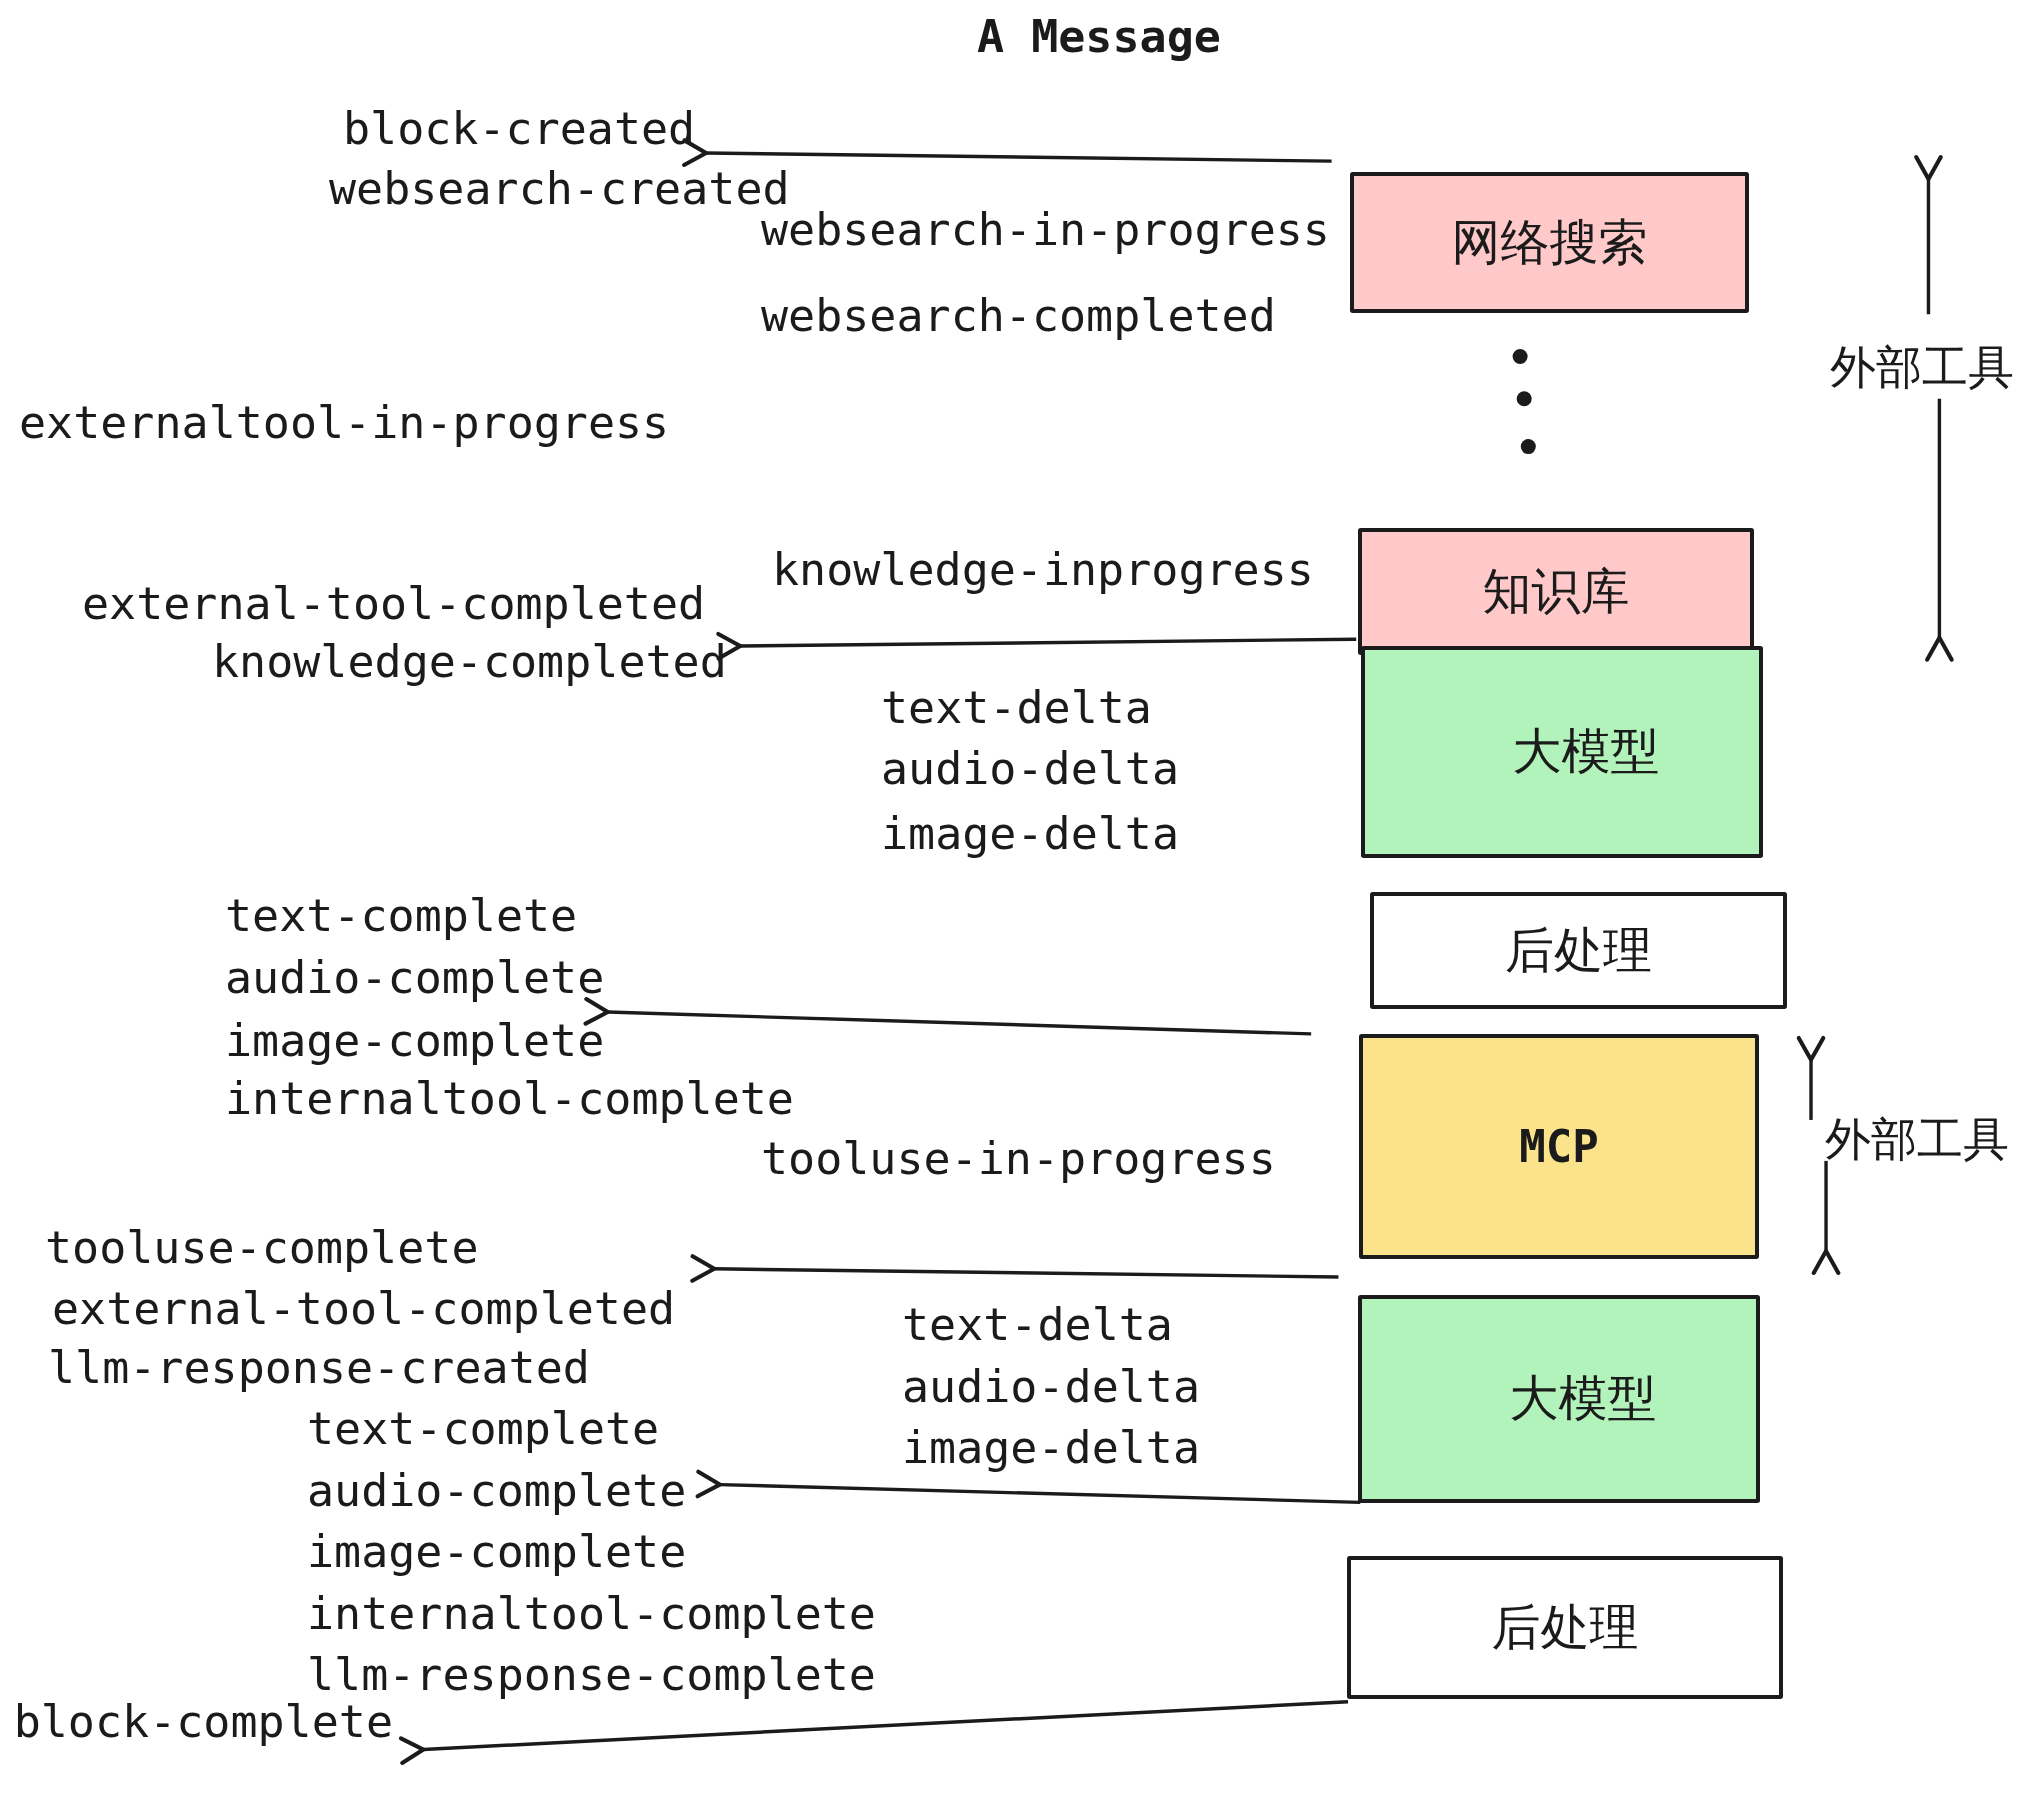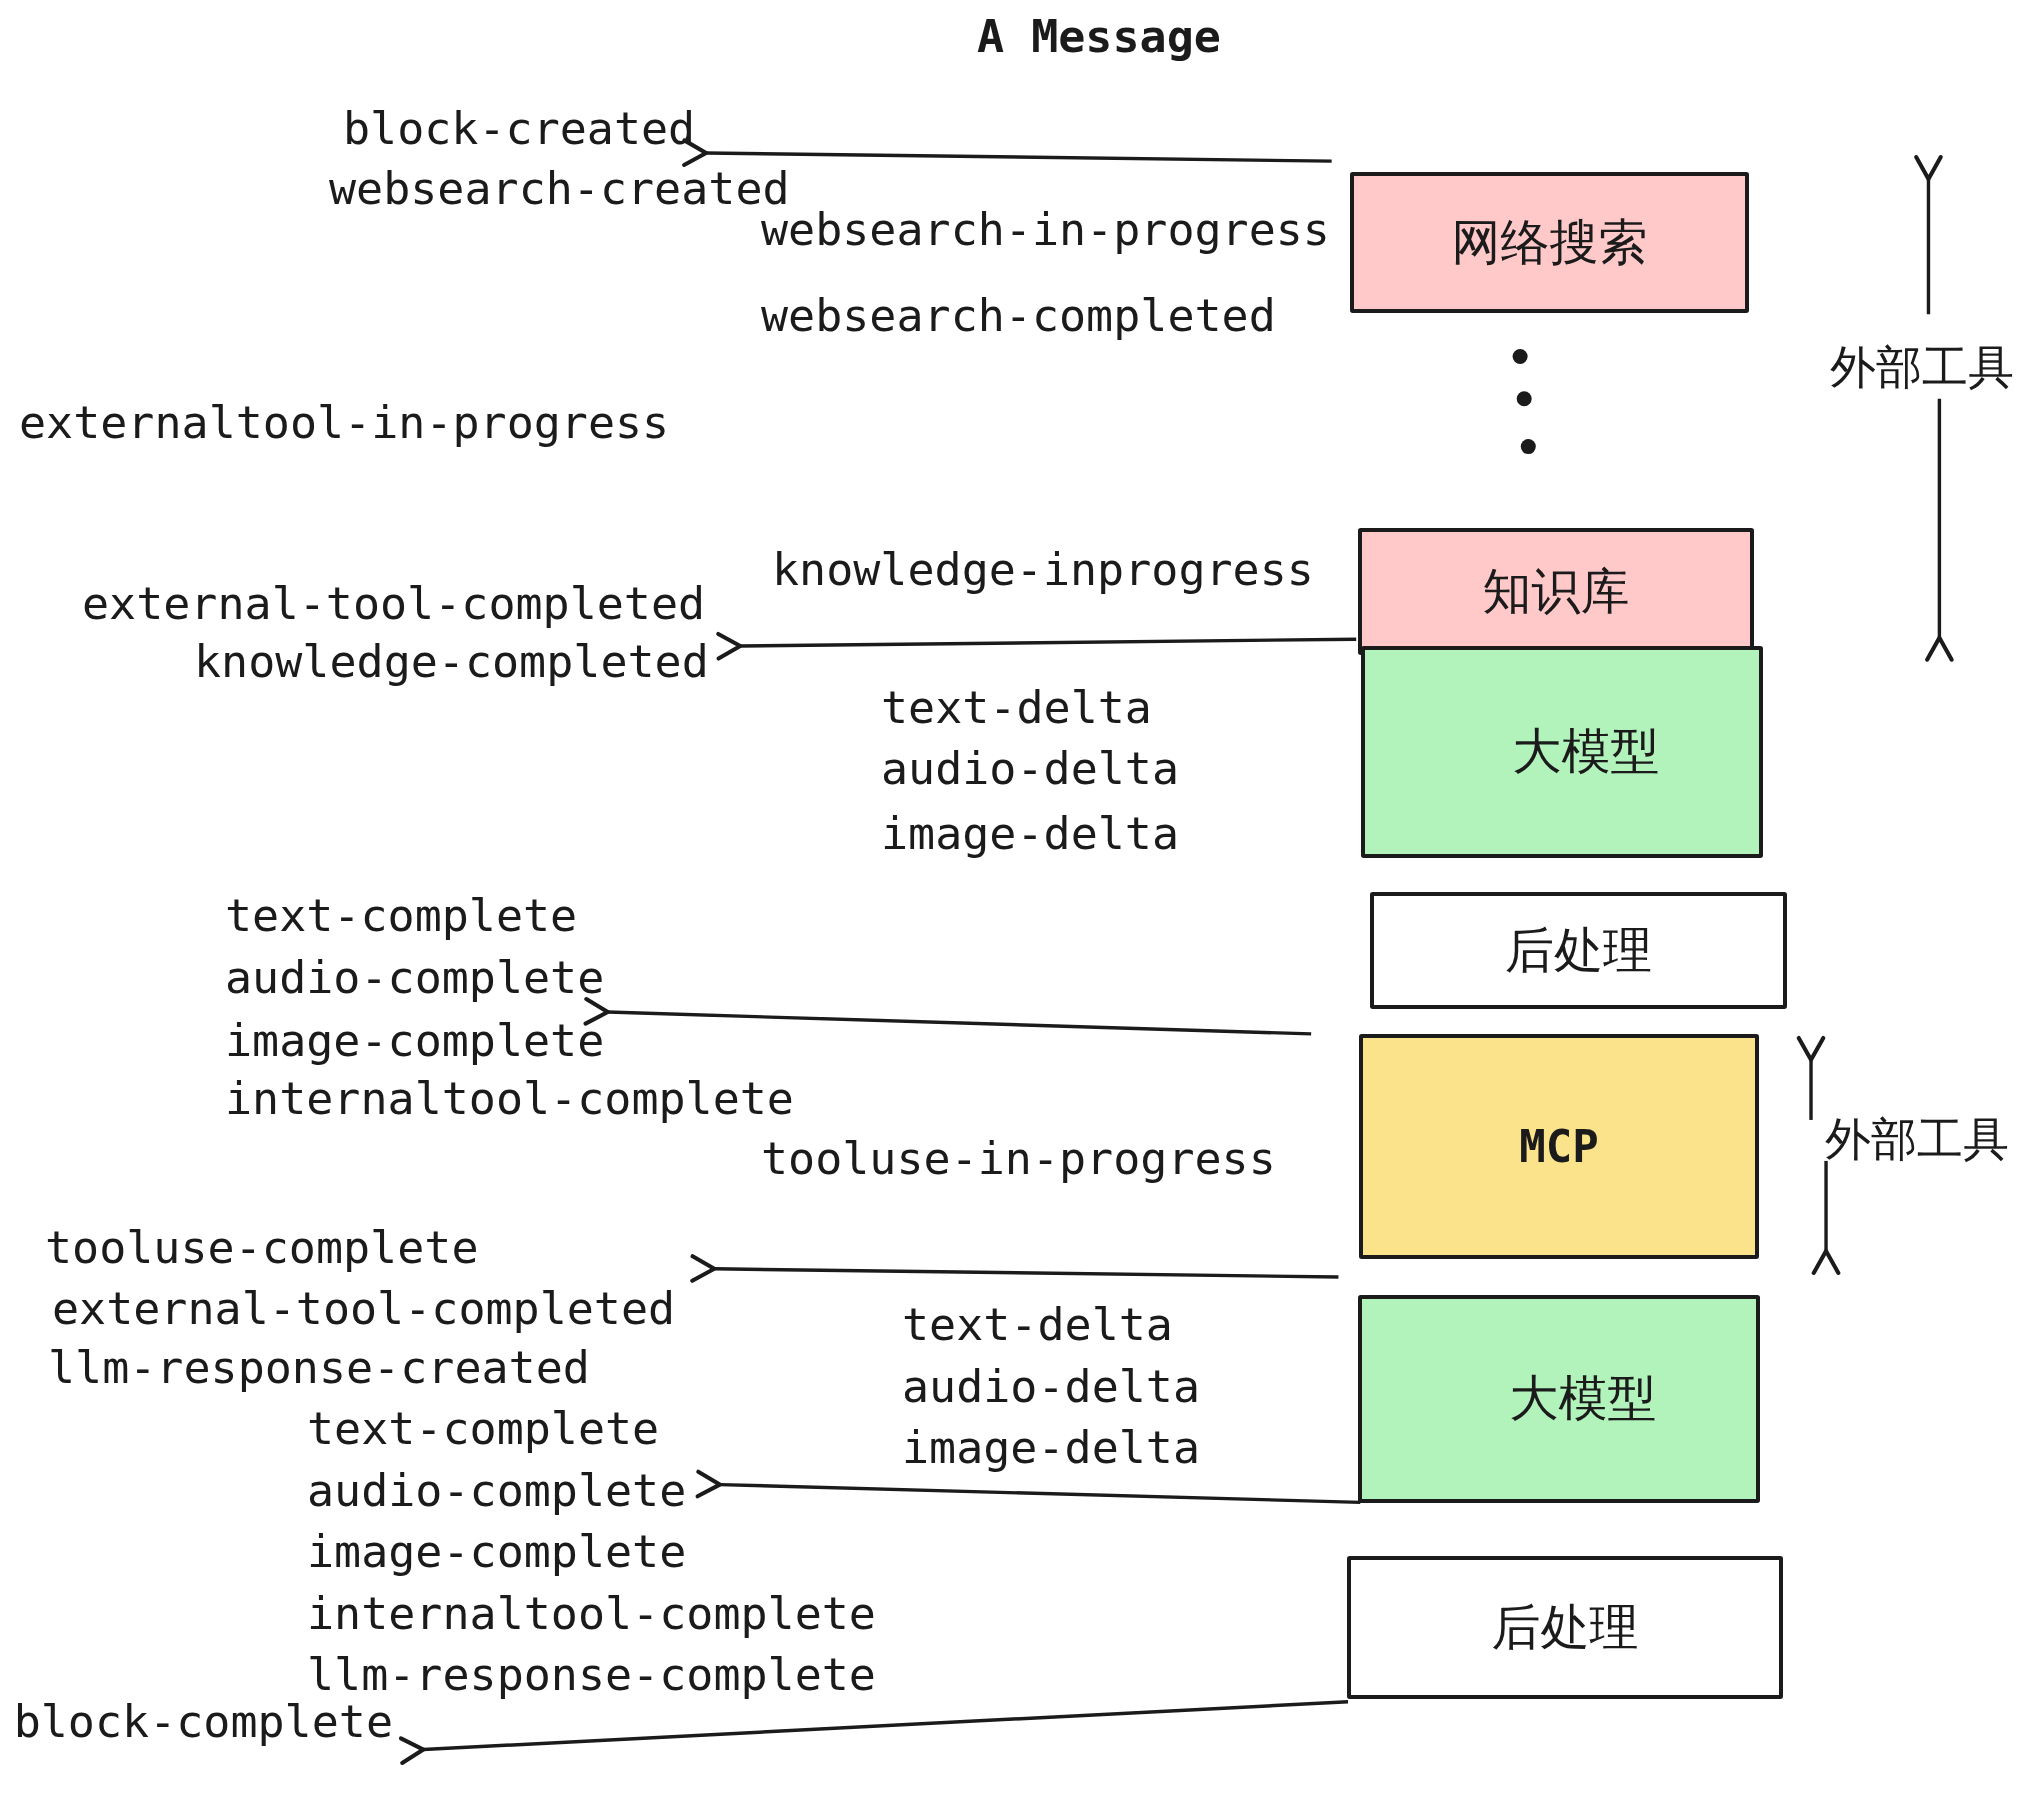--- a/index.html
+++ b/index.html
@@ -41,21 +41,21 @@
 
 <div class="title" style="left:977px;top:9.6px;">A Message</div>
 
 <div class="ev" style="left:307px;top:104px;margin-left:36px;">block-created</div>
 <div class="ev" style="left:329px;top:164px;">websearch-created</div>
 <div class="ev" style="left:761px;top:205px;">websearch-in-progress</div>
 <div class="ev" style="left:761px;top:291px;">websearch-completed</div>
 <div class="ev" style="left:19px;top:398px;">externaltool-in-progress</div>
 <div class="ev" style="left:772px;top:545px;">knowledge-inprogress</div>
 <div class="ev" style="left:82px;top:579px;">external-tool-completed</div>
-<div class="ev" style="left:194px;top:637px;">knowledge-completed</div>
+<div class="ev" style="left:212px;top:637px;">knowledge-completed</div>
 
 <div class="ev" style="left:881px;top:683px;">text-delta</div>
 <div class="ev" style="left:881px;top:744px;">audio-delta</div>
 <div class="ev" style="left:881px;top:809px;">image-delta</div>
 
 <div class="ev" style="left:225px;top:891px;">text-complete</div>
 <div class="ev" style="left:225px;top:953px;">audio-complete</div>
 <div class="ev" style="left:225px;top:1016px;">image-complete</div>
 <div class="ev" style="left:225px;top:1074px;">internaltool-complete</div>
 <div class="ev" style="left:761px;top:1134px;">tooluse-in-progress</div>

